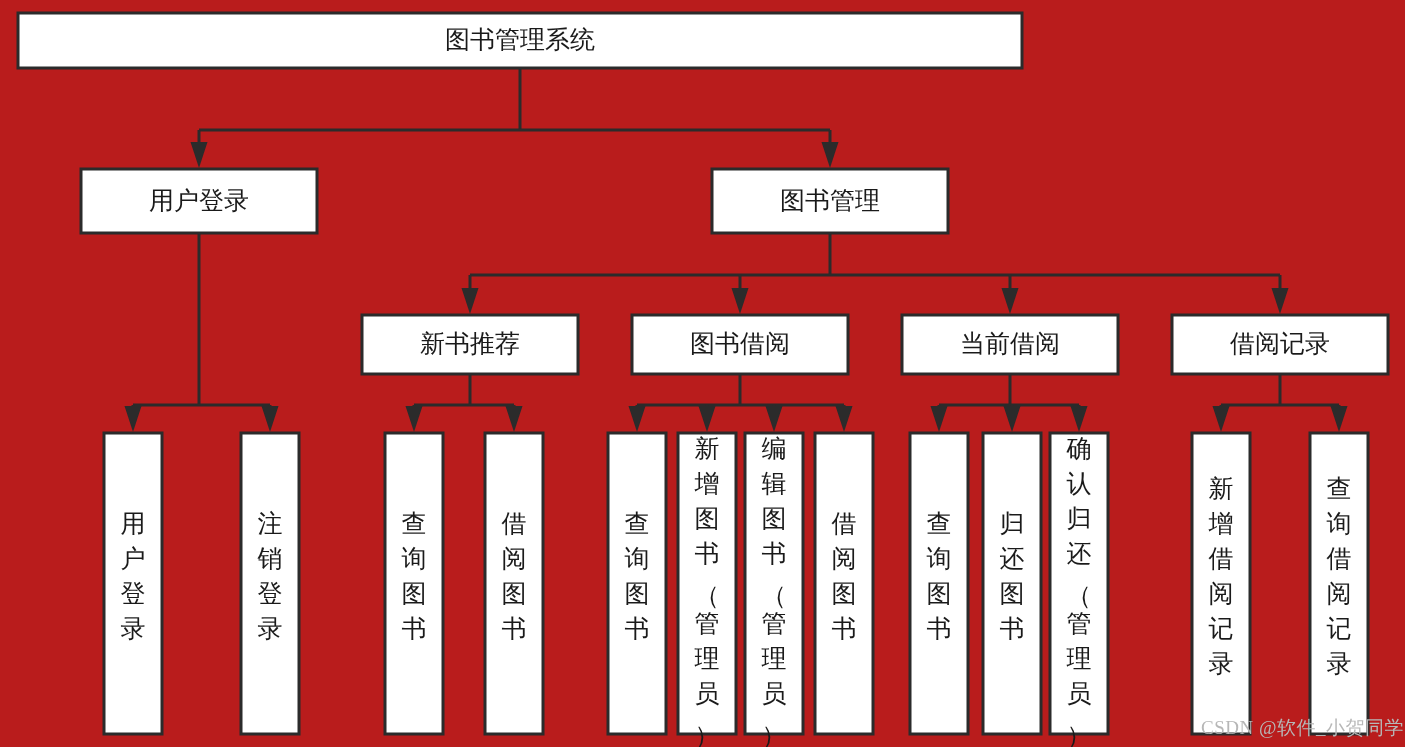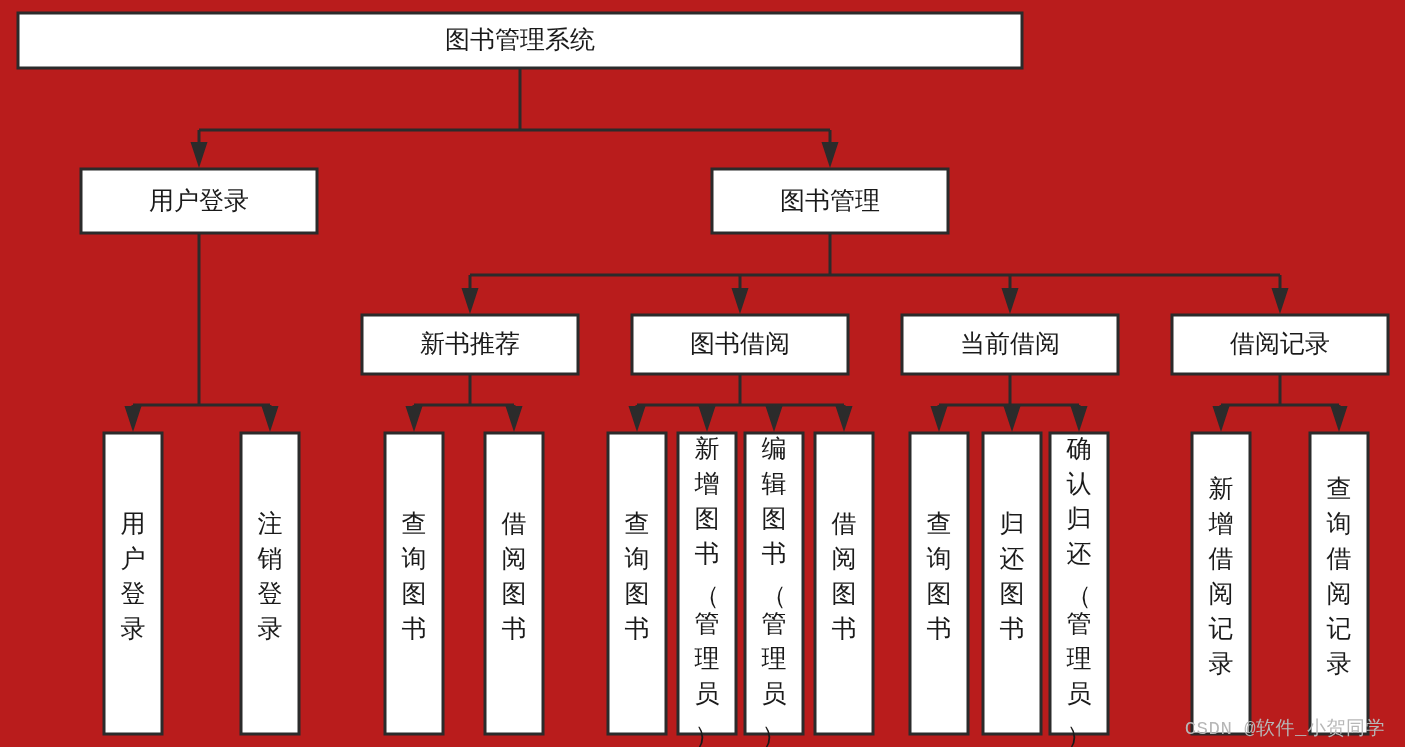--- a/index.html
+++ b/index.html
@@ -51,23 +51,23 @@
     dominant-baseline: middle;
   }
   .node-label-vertical {
     fill: #1a1a1a;
     font-family: "Liberation Sans", "DejaVu Sans", sans-serif;
     font-size: 25px;
     text-anchor: middle;
   }
   .watermark {
     position: absolute;
-    right: 20px;
+    right: 1px;
     bottom: 6px;
-    font-family: Liberation Mono, monospace;
+    font-family: Liberation Serif, serif;
     font-size: 19px;
     color: #b7b7b7;
     letter-spacing: 0.5px;
     white-space: nowrap;
     user-select: none;
     text-align: right;
   }
 </style>
 </head>
 <body>

